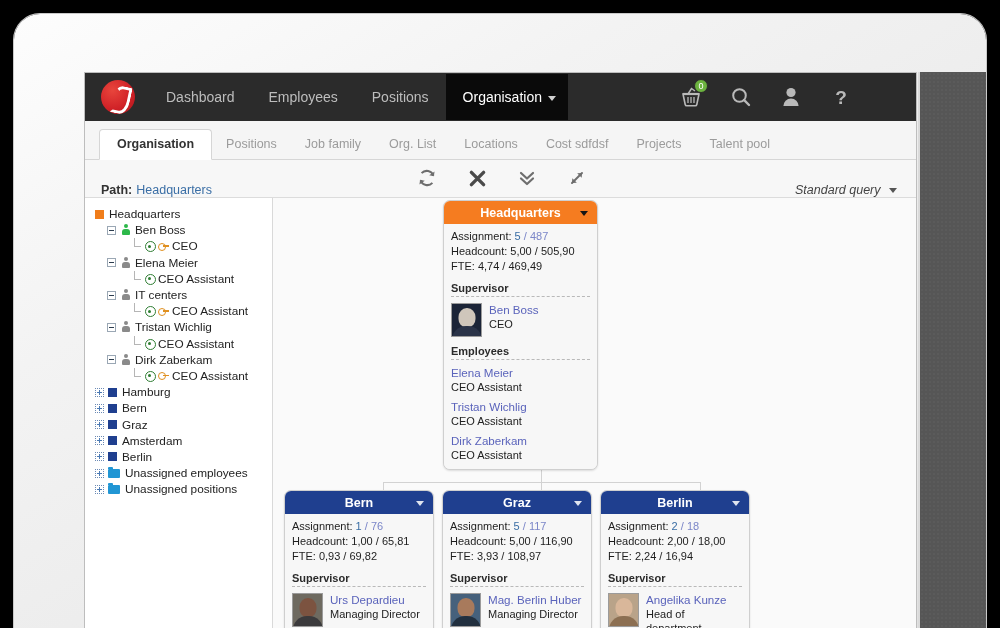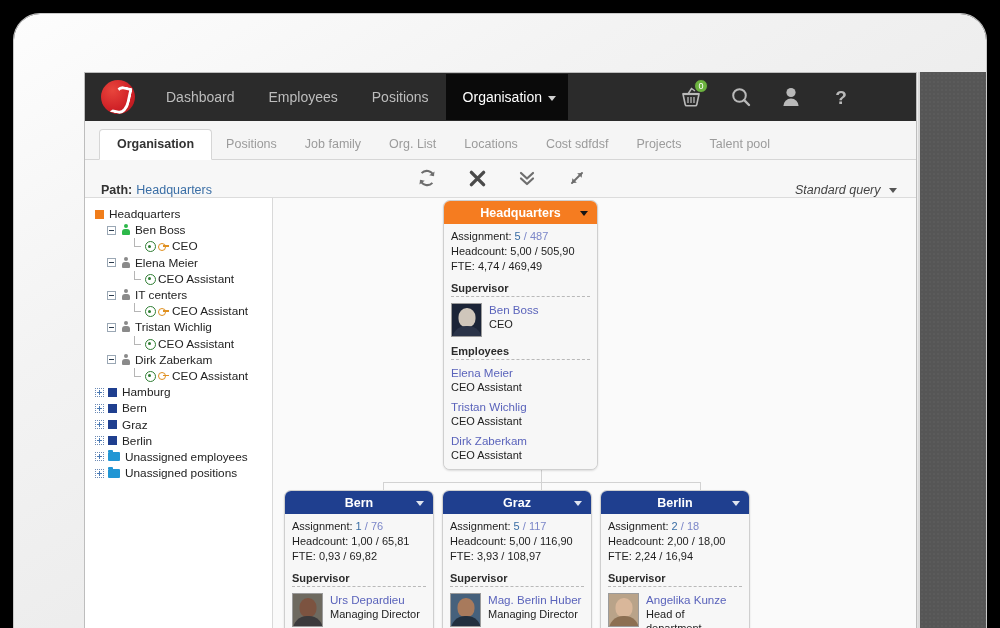--- a/index.html
+++ b/index.html
@@ -480,20 +480,25 @@
         <span class="tlabel">Bern</span>
       </div>
       <div class="tnode lvl1">
         <span class="exp plus dotted"></span>
         <span class="sq navy"></span>
         <span class="tlabel">Graz</span>
       </div>
       <div class="tnode lvl1">
         <span class="exp plus dotted"></span>
         <span class="sq navy"></span>
+        <span class="tlabel">Amsterdam</span>
+      </div>
+      <div class="tnode lvl1">
+        <span class="exp plus dotted"></span>
+        <span class="sq navy"></span>
         <span class="tlabel">Berlin</span>
       </div>
       <div class="tnode lvl1">
         <span class="exp plus dotted"></span>
         <span class="folder"></span>
         <span class="tlabel">Unassigned employees</span>
       </div>
       <div class="tnode lvl1">
         <span class="exp plus dotted"></span>
         <span class="folder"></span>

